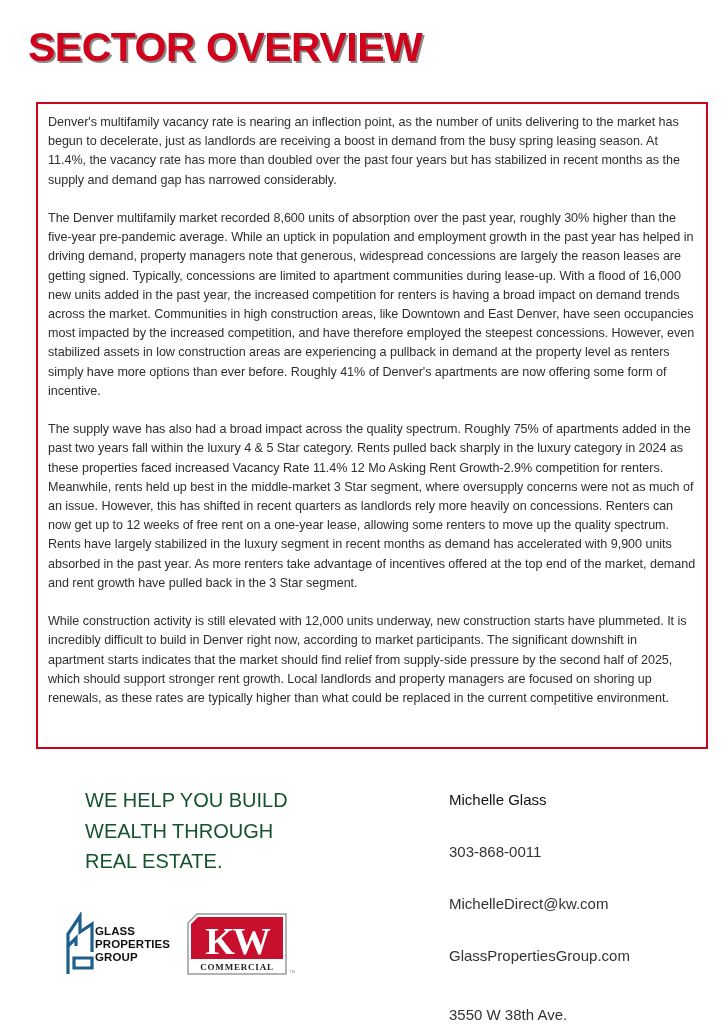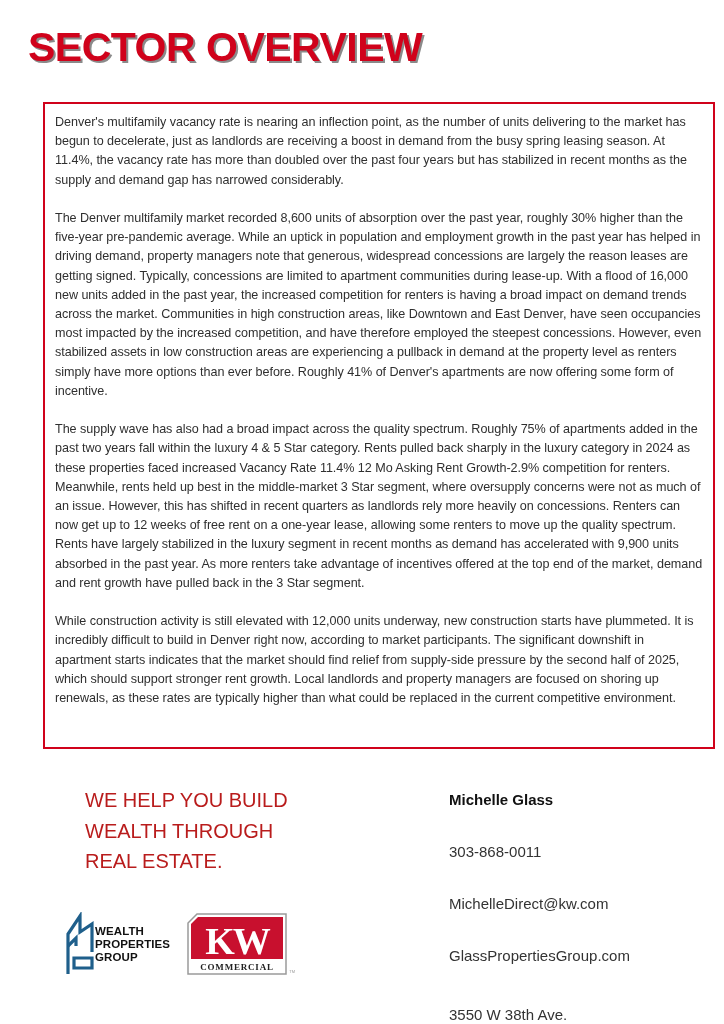--- a/index.html
+++ b/index.html
@@ -14,21 +14,21 @@
       font-weight: 700;
       font-size: 41px;
       letter-spacing: -0.5px;
       line-height: 1;
       color: #d0021b;
       text-shadow: 2px 2px 0 #8a8a8a;
     }
 
     .content-box {
       position: absolute;
-      left: 43px;
+      left: 36px;
       top: 102px;
       width: 672px;
       height: 647px;
       border: 2px solid #d0021b;
       padding: 9px 10px 0 10px;
     }
     .content-box p {
       font-size: 12.6px;
       line-height: 19.2px;
       color: #2f2f2f;
@@ -37,32 +37,32 @@
     }
     .content-box p:last-child { margin-bottom: 12px; }
 
     .tagline {
       position: absolute;
       left: 85px;
       top: 785px;
       width: 220px;
       font-size: 20px;
       line-height: 30.5px;
-      color: #b91c1c;
+      color: #14532d;
       font-weight: 400;
     }
 
     .contact {
       position: absolute;
       left: 449px;
       top: 790px;
       width: 240px;
       color: #333;
     }
-    .contact .name { font-weight: 700; font-size: 15px; color: #111; line-height: 20px; margin-bottom: 0; }
+    .contact .name { font-weight: 400; font-size: 15px; color: #111; line-height: 20px; margin-bottom: 0; }
     .contact .line { font-size: 15px; line-height: 20px; margin-bottom: 8px; margin-top: 32px; }
     .contact .addr { font-size: 15px; line-height: 21px; margin-top: 38px; }
 
     .logo-gpg {
       position: absolute;
       left: 64px;
       top: 912px;
       width: 115px;
       height: 64px;
     }
@@ -118,21 +118,21 @@
 
 <div class="logo-gpg">
   <svg width="30" height="62" viewBox="0 0 30 62" style="position:absolute;left:0;top:0;">
     <g fill="none" stroke="#1f5f8b" stroke-width="3.2" stroke-linejoin="miter">
       <path d="M4 62 V22 L16 4 V20 L28 12 V40"></path>
       <path d="M10 46 H28 V56 H10 Z"></path>
       <path d="M4 34 L12 26 V34"></path>
     </g>
   </svg>
   <div class="gpg-text">
-    <div>WEALTH</div>
+    <div>GLASS</div>
     <div>PROPERTIES</div>
     <div>GROUP</div>
   </div>
 </div>
 
 <div class="logo-kw">
   <svg width="100" height="62" viewBox="0 0 100 62">
     <path d="M10 1 H99 V61 H1 V10 Z" fill="#ffffff" stroke="#9a9a9a" stroke-width="1.5"></path>
     <path d="M11 4 H96 V46 H4 V11 Z" fill="#c8102e"></path>
     <text x="50" y="41" text-anchor="middle" font-family="Liberation Serif, serif" font-weight="700" font-size="38" fill="#ffffff" letter-spacing="-2">KW</text>

